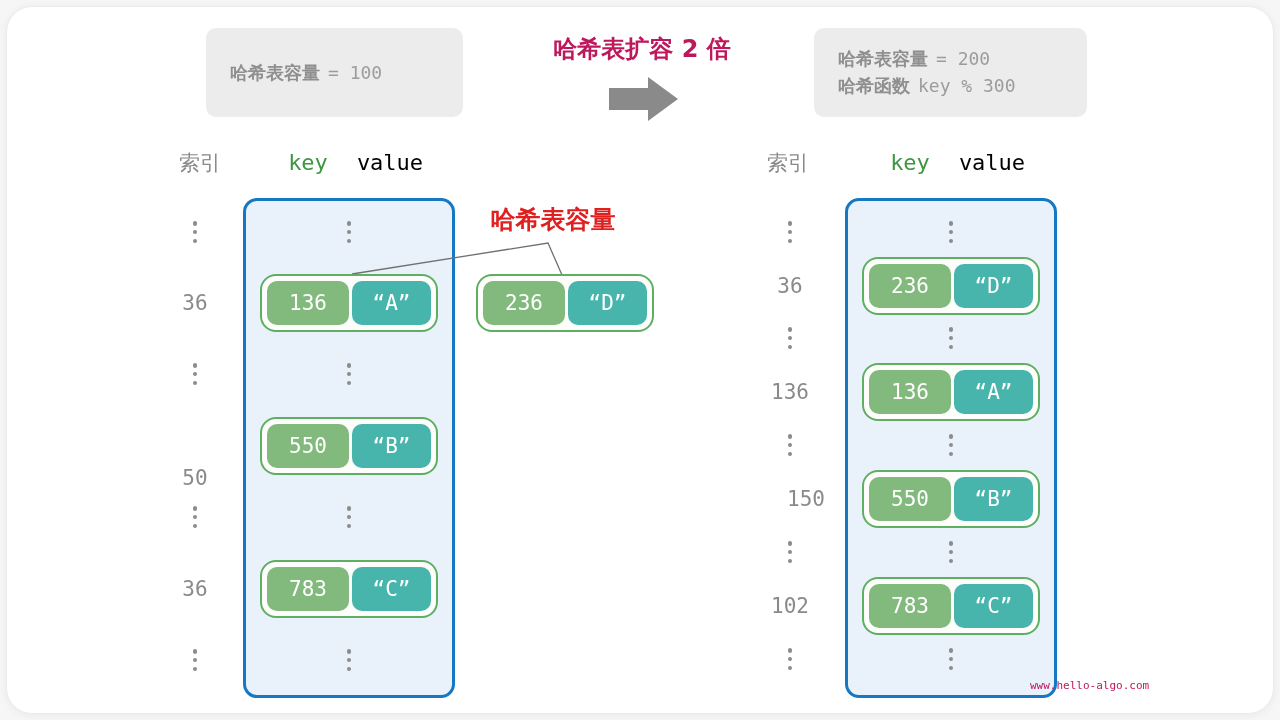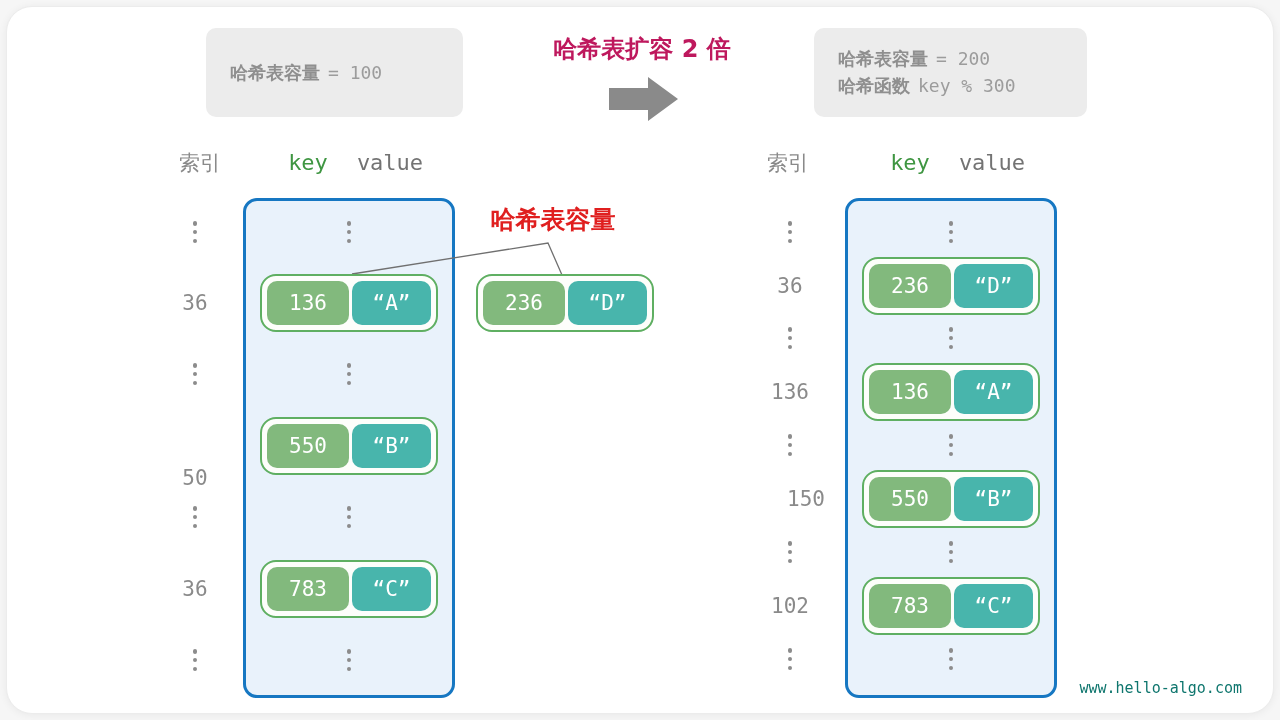--- a/index.html
+++ b/index.html
@@ -31,21 +31,21 @@
   
   .expand-title{
     font-size:24px;font-weight:bold;color:#be185d;
     text-align:center;white-space:nowrap;z-index:2;
   }
 
   
   .hdr{font-size:21px;line-height:26px;text-align:center;white-space:nowrap;z-index:2;}
   .hdr-index{color:#8a8a8a;}
   .hdr-key{color:#3f9642;font-family:"DejaVu Sans Mono","Liberation Mono",monospace;font-size:22px;}
-  .hdr-value{color:#737373;font-family:"DejaVu Sans Mono","Liberation Mono",monospace;font-size:22px;}
+  .hdr-value{color:#000000;font-family:"DejaVu Sans Mono","Liberation Mono",monospace;font-size:22px;}
 
   
   .bucket{
     background:#e9f2fb;border:3px solid #1677c2;border-radius:14px;
     box-sizing:border-box;z-index:1;
   }
 
   
   .idx{
     width:70px;font-size:21px;line-height:26px;text-align:center;
@@ -78,21 +78,21 @@
   
   .collision-label{
     width:170px;text-align:center;font-size:25px;font-weight:bold;
     color:#e01f1f;white-space:nowrap;z-index:4;
   }
 
   .lines-overlay{position:absolute;left:0;top:0;z-index:2;pointer-events:none;}
   .arrow-icon{z-index:2;}
 
   .watermark{
-    width:212px;text-align:right;font-size:15px;color:#0f766e;
+    width:212px;font-size:11px;color:#be185d;
     font-family:"DejaVu Sans Mono","Liberation Mono",monospace;z-index:2;
   }
 </style>
 </head>
 <body>
 
 <div class="canvas">
   <div class="card"></div>
 
   <div class="abs info-box" style="left:206px;top:28px;width:257px;height:89px;">

